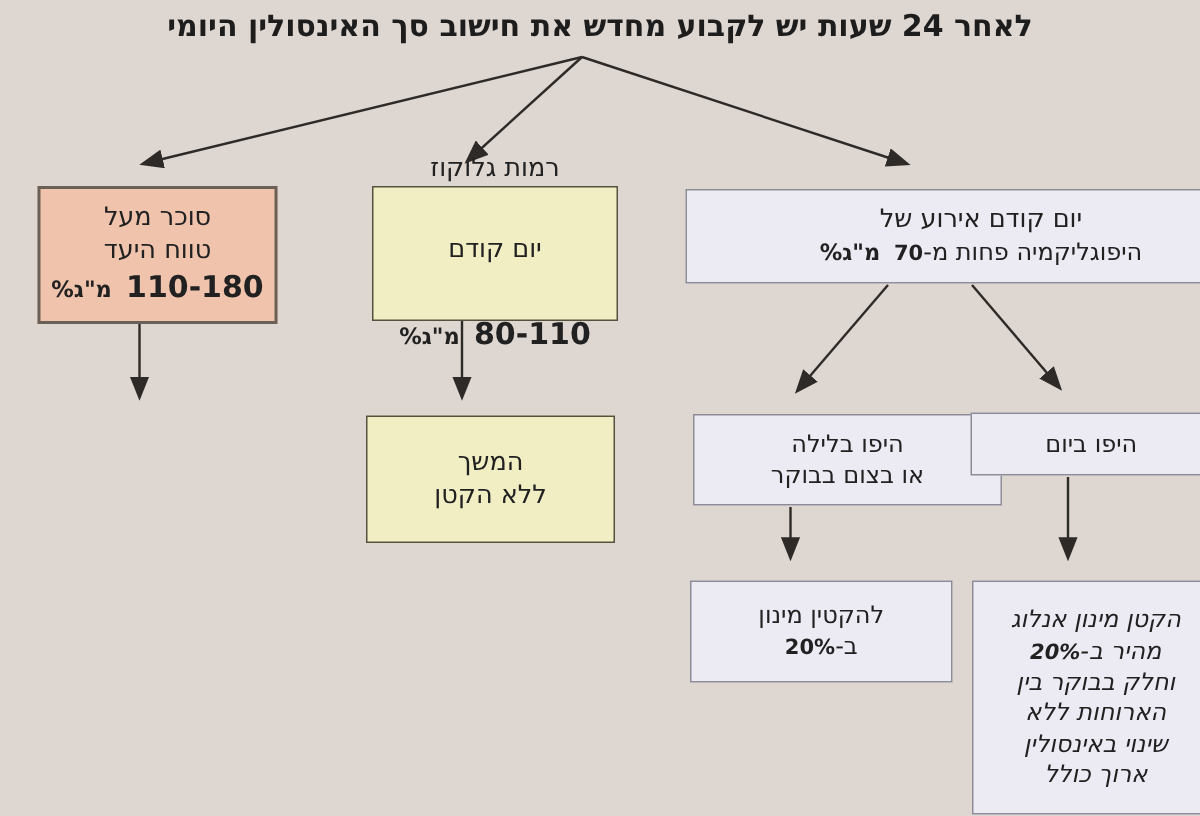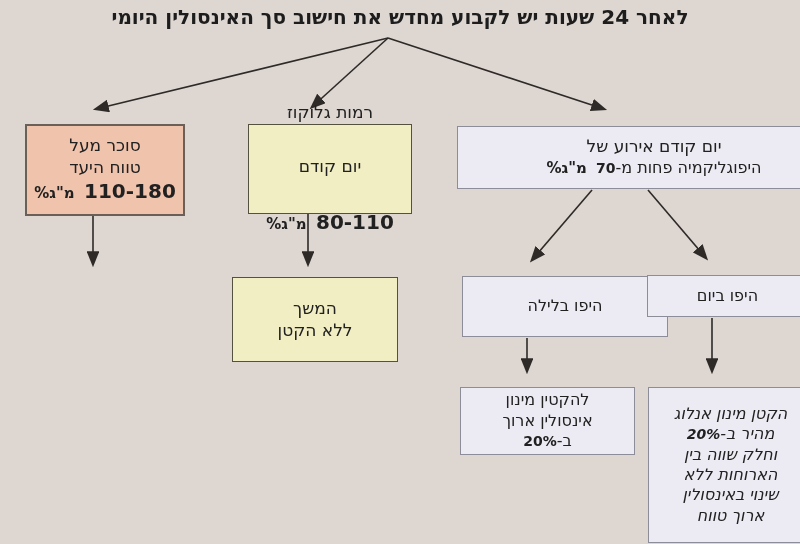--- a/index.html
+++ b/index.html
@@ -35,21 +35,21 @@
   .ln{font-size:17px;}
   .ln-sm{font-size:16px;}
   .num{font-weight:700;font-size:20px;}
   .num-sm{font-weight:700;font-size:14px;}
   .unit{font-weight:700;font-size:15px;margin-right:4px;}
   
   .b-l1{left:5px;top:124px;width:160px;height:92px;}
   .b-m1{left:228px;top:124px;width:164px;height:90px;gap:32px;}
   .b-r1{left:437px;top:126px;width:351px;height:63px;padding-left:43px;}
   .b-l2{left:3px;top:277px;width:183px;height:110px;}
-  .b-m2{left:212px;top:277px;width:166px;height:85px;}
+  .b-m2{left:224px;top:277px;width:166px;height:85px;}
   .b-r2a{left:442px;top:276px;width:206px;height:61px;}
   .b-r2b{left:627px;top:275px;width:161px;height:42px;}
   .b-r3a{left:440px;top:387px;width:175px;height:68px;}
   .b-r3b{left:628px;top:387px;width:165px;height:156px;font-style:italic;}
 </style>
 </head>
 <body>
 
 <div class="stage">
 
@@ -99,38 +99,38 @@
   </div>
 
 
   <div class="box yellow b-m2">
     <div class="ln">המשך</div>
     <div class="ln">ללא הקטן</div>
   </div>
 
   <div class="box lavender b-r2a">
     <div class="ln ln-sm">היפו בלילה</div>
+    <div class="ln ln-sm">או בצום בבוקר</div>
   </div>
 
   <div class="box lavender b-r2b">
     <div class="ln ln-sm">היפו ביום</div>
   </div>
 
   <div class="box lavender b-r3a">
     <div class="ln ln-sm">להקטין מינון</div>
-    <div class="ln ln-sm">אינסולין ארוך</div>
     <div class="ln ln-sm">
       <span>ב-</span><span class="num-sm">20%</span>
     </div>
   </div>
 
   <div class="box lavender b-r3b">
     <div class="ln ln-sm">הקטן מינון אנלוג</div>
     <div class="ln ln-sm">
       <span>מהיר ב-</span><span class="num-sm">20%</span>
     </div>
-    <div class="ln ln-sm">וחלק שווה בין</div>
+    <div class="ln ln-sm">וחלק בבוקר בין</div>
     <div class="ln ln-sm">הארוחות ללא</div>
     <div class="ln ln-sm">שינוי באינסולין</div>
-    <div class="ln ln-sm">ארוך טווח</div>
+    <div class="ln ln-sm">ארוך כולל</div>
   </div>
 
 </div>
 
 </body></html>

